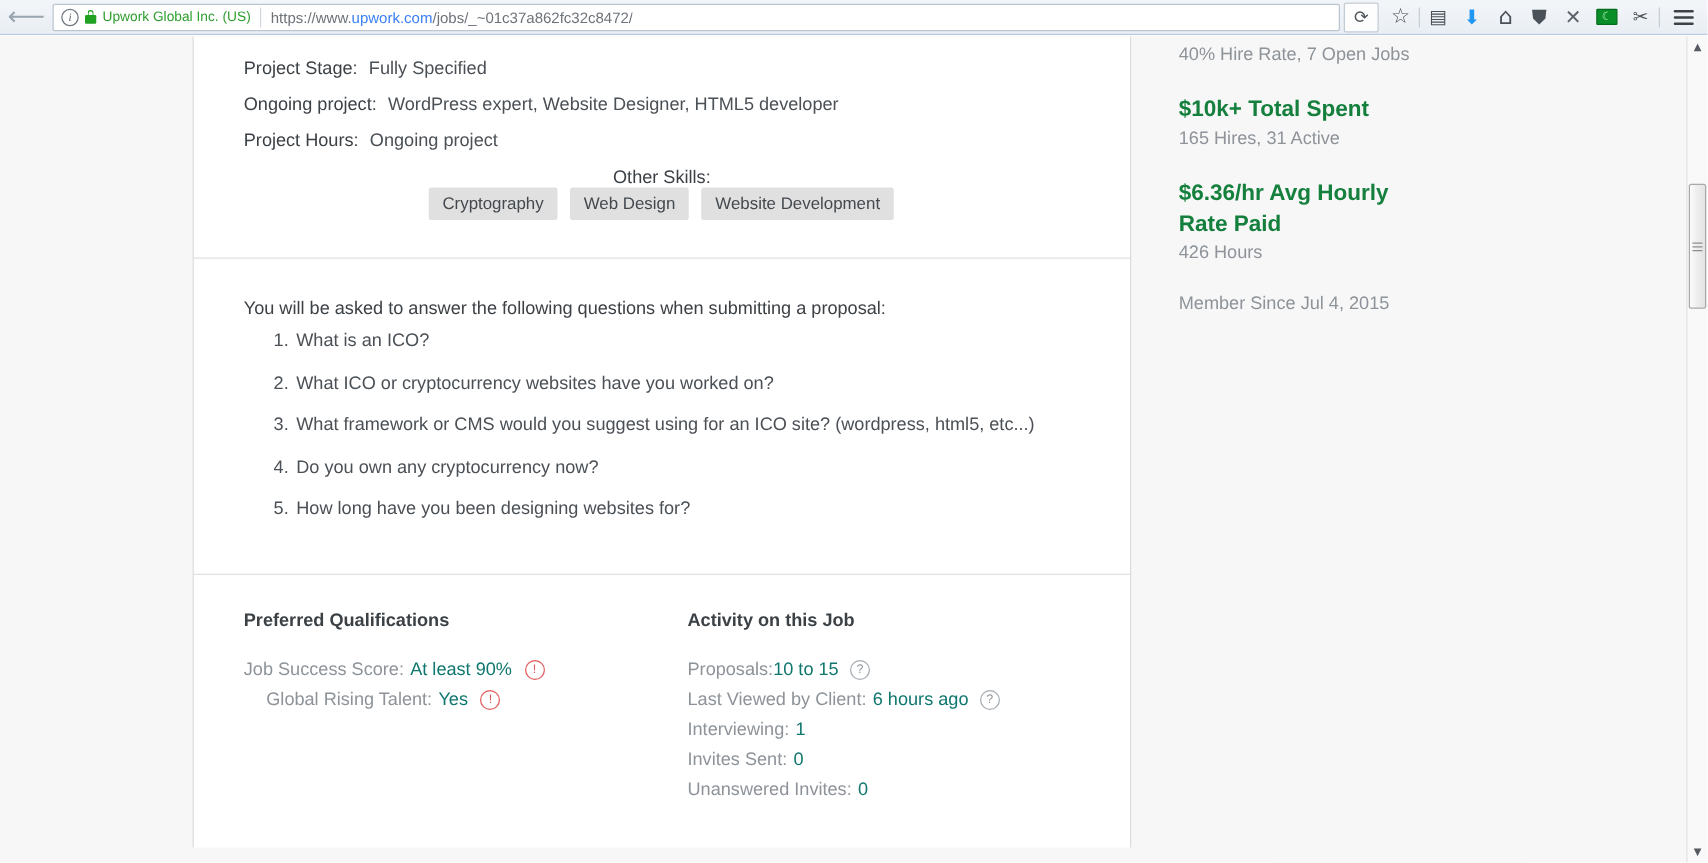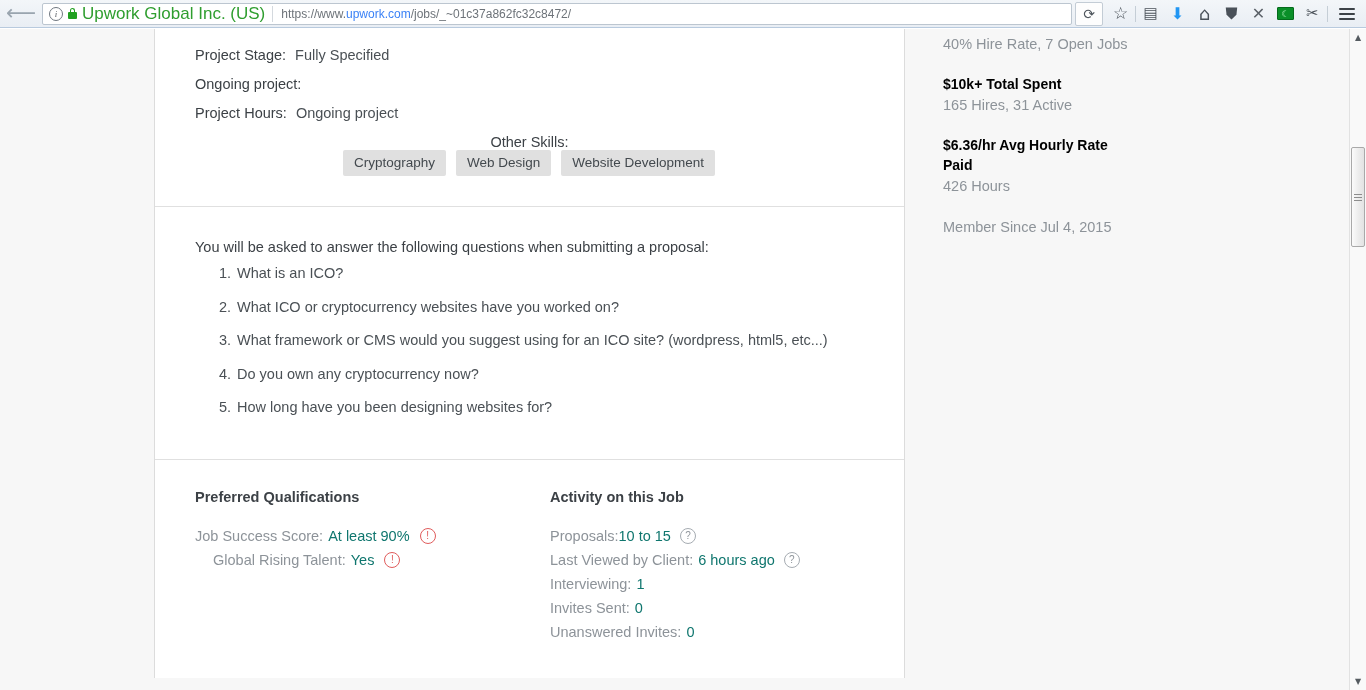--- a/index.html
+++ b/index.html
@@ -84,21 +84,21 @@
   .lock-icon .lock-shackle {
     position: absolute;
     left: 2px; top: 0;
     width: 5px; height: 5px;
     border: 1.5px solid #21a121;
     border-bottom: none;
     border-radius: 3px 3px 0 0;
     box-sizing: border-box;
   }
   #owner-label {
-    font-size: 17px;
+    font-size: 11px;
     color: #2f9e2f;
     white-space: nowrap;
     font-family: "Liberation Sans", sans-serif;
   }
   #url-text {
     font-size: 12px;
     color: #6d7379;
     padding-left: 8px;
     white-space: nowrap;
     overflow: hidden;
@@ -332,23 +332,23 @@
   
   #client-sidebar {
     position: absolute;
     left: 943px;
     top: 0;
     width: 250px;
     padding-top: 5px;
   }
   .side-block { margin-bottom: 21px; }
   .side-strong {
-    font-size: 14px;
+    font-size: 18px;
     font-weight: bold;
-    color: #000000;
+    color: #15803d;
     line-height: 1.38;
   }
   .side-sub {
     font-size: 14.5px;
     color: #8d9399;
     line-height: 1.38;
     margin-top: 1px;
   }
   .side-plain {
     font-size: 14.5px;
@@ -426,20 +426,21 @@
 
     <div class="card-section" id="details-section">
 
       <div class="detail-row">
         <span class="detail-label">Project Stage:</span>
         <span class="detail-value">Fully Specified</span>
       </div>
 
       <div class="detail-row">
         <span class="detail-label">Ongoing project:</span>
+        <span class="detail-value">WordPress expert, Website Designer, HTML5 developer</span>
       </div>
 
       <div class="detail-row">
         <span class="detail-label">Project Hours:</span>
         <span class="detail-value">Ongoing project</span>
       </div>
 
       <div class="detail-row skills-row">
         <span class="detail-label">Other Skills:</span>
         <span class="skill-tags">

